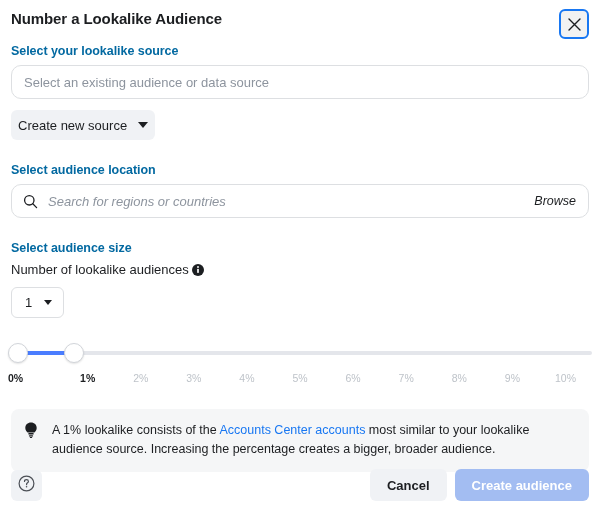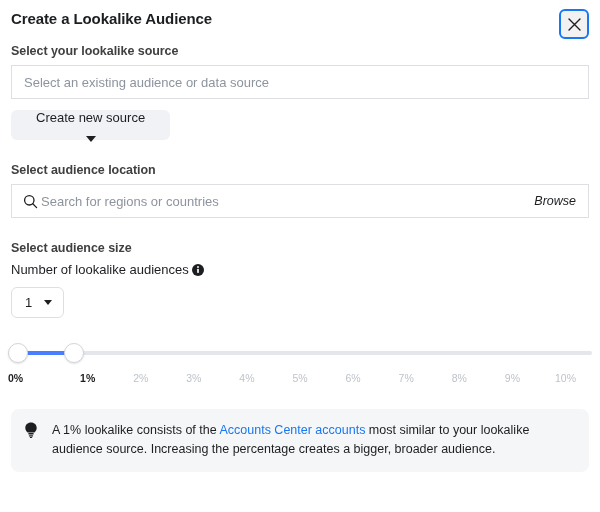--- a/index.html
+++ b/index.html
@@ -54,69 +54,68 @@
   }
   .close-button svg { display: block; }
 
   
   .body {
     padding: 0 11px;
   }
   .section-label {
     font-size: 12.5px;
     font-weight: bold;
-    color: #404040;
+    color: #0369a1;
     margin: 6px 0 7px 0;
     letter-spacing: -0.05px;
   }
   .field {
     width: 100%;
     height: 34px;
     border: 1px solid #dddfe2;
-    border-radius: 0;
+    border-radius: 10px;
     box-sizing: border-box;
     display: flex;
     align-items: center;
     padding: 0 12px;
     background: #ffffff;
   }
   .field .placeholder {
     font-size: 13px;
     color: #8d949e;
   }
   .pill-button {
     display: inline-flex;
     align-items: center;
     gap: 11px;
     height: 30px;
-    padding: 0 25px;
+    padding: 0 7px;
     background: #f0f2f5;
     border-radius: 6px;
     border: none;
     font-size: 13px;
     color: #1c1e21;
     cursor: pointer;
     margin-top: 11px;
     font-family: inherit;
-    flex-direction: column;
   }
   .caret {
     width: 0; height: 0;
     border-left: 5px solid transparent;
     border-right: 5px solid transparent;
     border-top: 6px solid #1c1e21;
   }
 
   .search-field {
     position: relative;
     justify-content: flex-start;
     padding: 0 12px 0 11px;
   }
   .search-field .search-icon { flex: 0 0 auto; display: flex; align-items: center; }
-  .search-field .placeholder { margin-left: 3px; }
+  .search-field .placeholder { margin-left: 10px; font-style: italic; }
   .browse-link {
     margin-left: auto;
     font-size: 12.5px;
     color: #1c1e21;
     cursor: pointer;
     font-style: italic;
   }
 
   .sub-label {
     font-size: 13px;
@@ -281,21 +280,21 @@
     cursor: default;
     font-family: inherit;
   }
 </style>
 </head>
 <body>
 
 <div class="dialog">
 
   <div class="header">
-    <div class="dialog-title">Create a Lookalike Audience</div>
+    <div class="dialog-title">Number a Lookalike Audience</div>
     <div class="close-button">
       <span>
         <svg width="13" height="13" viewBox="0 0 13 13">
           <path d="M1 1 L12 12 M12 1 L1 12" stroke="#1c1e21" stroke-width="1.4" fill="none" stroke-linecap="round"></path>
         </svg>
       </span>
     </div>
   </div>
 
   <div class="body">
@@ -368,14 +367,29 @@
         <rect x="4.3" y="11.1" width="5.4" height="1.5" rx="0.6" fill="#1c1e21"></rect>
         <rect x="4.9" y="13.2" width="4.2" height="1.4" rx="0.6" fill="#1c1e21"></rect>
         <rect x="5.8" y="15" width="2.4" height="1" rx="0.5" fill="#1c1e21"></rect>
       </svg>
     </span>
     <div class="callout-text">
       <span>A 1% lookalike consists of the </span><a>Accounts Center accounts</a><span> most similar to your lookalike audience source. Increasing the percentage creates a bigger, broader audience.</span>
     </div>
   </div>
 
+  <div class="footer">
+    <button class="help-button">
+      <span>
+        <svg width="17" height="17" viewBox="0 0 17 17">
+          <circle cx="8.5" cy="8.5" r="7.4" stroke="#4b4f56" stroke-width="1.2" fill="none"></circle>
+          <path d="M6.5 6.4 C6.5 5.3 7.4 4.7 8.5 4.7 C9.6 4.7 10.4 5.4 10.4 6.4 C10.4 7.6 8.9 7.8 8.6 8.9 L8.6 9.7" stroke="#4b4f56" stroke-width="1.2" fill="none" stroke-linecap="round"></path>
+          <circle cx="8.55" cy="11.8" r="0.8" fill="#4b4f56"></circle>
+        </svg>
+      </span>
+    </button>
+    <div class="footer-right">
+      <button class="btn-secondary">Cancel</button>
+      <button class="btn-primary-disabled">Create audience</button>
+    </div>
+  </div>
 
 </div>
 
 </body></html>

